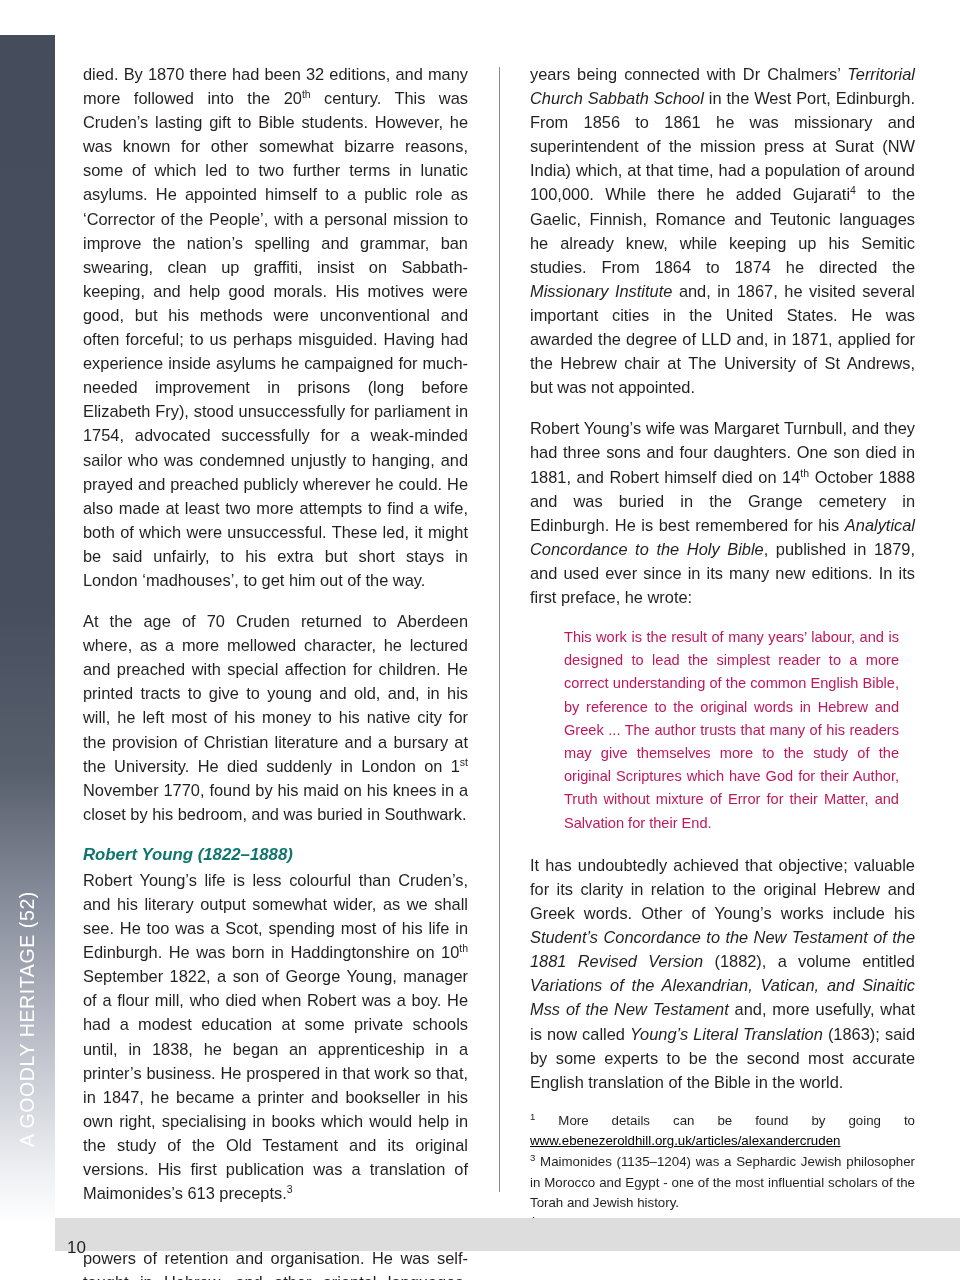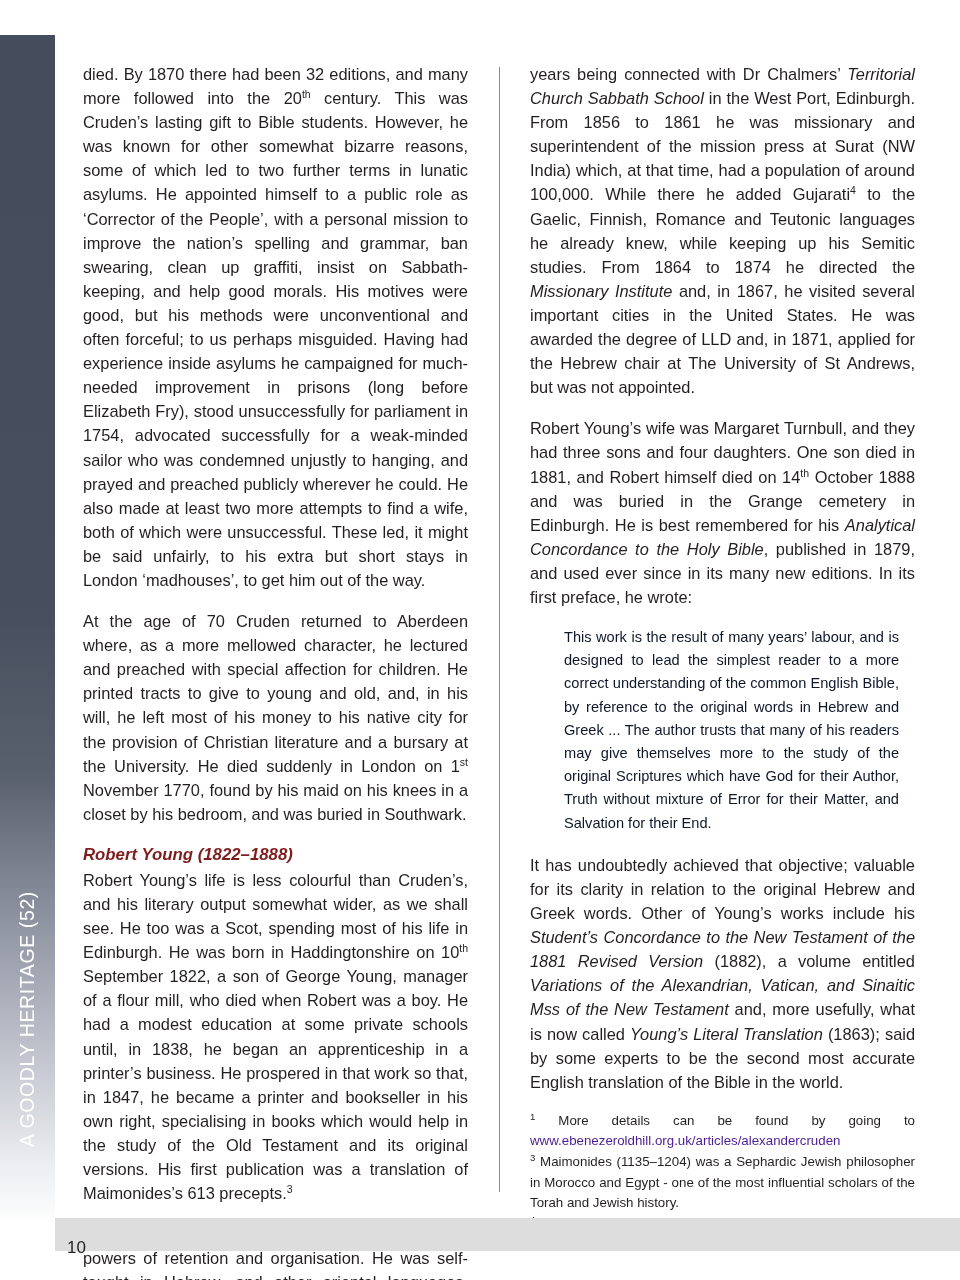--- a/index.html
+++ b/index.html
@@ -88,48 +88,48 @@
     color: #231f20;
   }
   p.body.last { margin-bottom: 0; }
 
   h3.subhead {
     margin: 0 0 1px 0;
     font-size: 16.8px;
     line-height: 24px;
     font-weight: bold;
     font-style: italic;
-    color: #7f1d1d;
+    color: #0f766e;
   }
 
   blockquote.quote {
     margin: 0 0 18px 0;
     padding: 0 16px 0 34px;
     font-size: 14.6px;
     line-height: 23.2px;
     text-align: justify;
-    color: #0f172a;
+    color: #be185d;
   }
 
   .footnotes {
     margin-top: 12px;
   }
   p.footnote {
     margin: 0;
     font-size: 13.3px;
     line-height: 20.6px;
     text-align: justify;
     color: #231f20;
   }
   p.footnote sup {
     font-size: 9.6px;
     vertical-align: super;
     line-height: 0;
   }
-  .link { color: #4c1d95; }
+  .link { color: #000000; text-decoration: underline; }
   i, em { font-style: italic; }
   sup.ord { font-size: 0.64em; vertical-align: super; line-height: 0; }
 
   
   #footer-band {
     position: absolute;
     left: 55px;
     top: 1218px;
     width: 905px;
     height: 33px;

